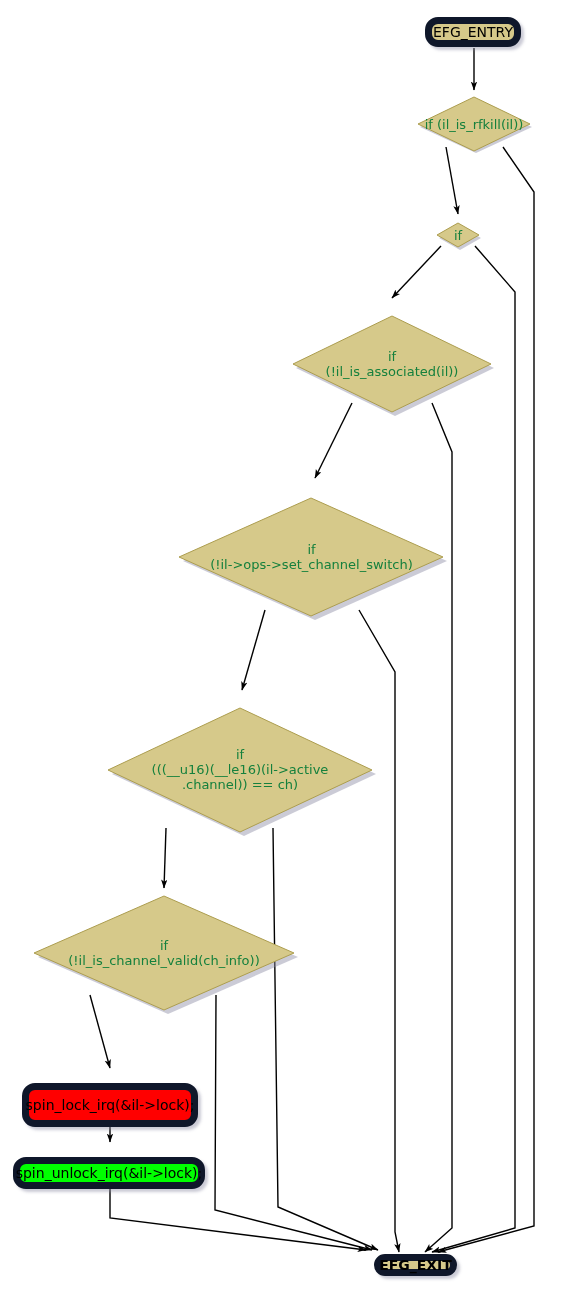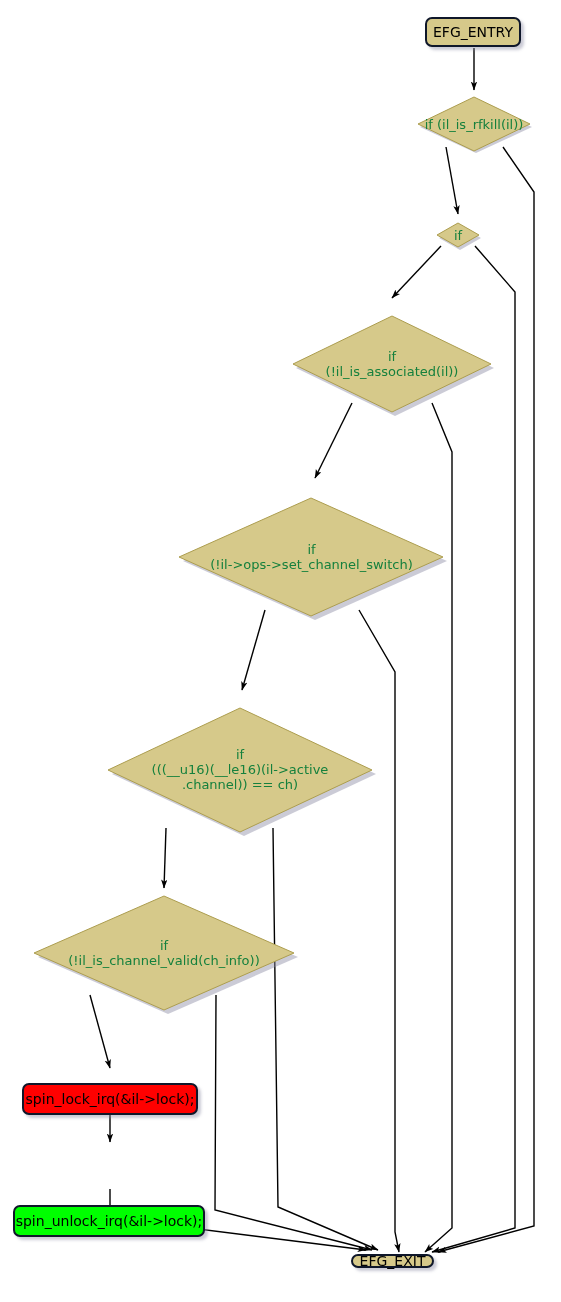--- a/index.html
+++ b/index.html
@@ -26,37 +26,37 @@
     width: 561px;
     height: 1302px;
     pointer-events: none;
   }
   .node {
     position: absolute;
     box-sizing: border-box;
   }
   
   .rect-node {
-    border: 2px solid #0f172a;
-    border-radius: 7px;
+    border: 7px solid #0f172a;
+    border-radius: 13px;
     display: flex;
     align-items: center;
     justify-content: center;
     text-align: center;
     box-shadow: 3px 3px 3px rgba(140,140,165,0.45);
   }
   .rect-node .label {
     font-size: 14px;
     line-height: 15px;
     color: #000000;
     white-space: nowrap;
   }
   .fill-tan   { background: #D6C98A; }
   .fill-red   { background: #FF0000; }
-  .fill-green { background: #00FF00; margin-top: 48px; }
+  .fill-green { background: #00FF00; }
 
   
   .diamond-node {
     position: absolute;
   }
   .diamond-node svg {
     position: absolute;
     left: 0; top: 0;
     overflow: visible;
   }
@@ -166,25 +166,25 @@
 
   <div class="diamond-node" style="left:29px; top:895px; width:270px; height:116px;">
     <svg width="270" height="116" viewBox="0 0 270 116">
       <polygon points="139,5 269,62 139,119 9,62" fill="#8C8CA5" opacity="0.45"></polygon>
       <polygon points="135,1 265,58 135,115 5,58" fill="#D6C98A" stroke="#AC9D4F" stroke-width="1"></polygon>
     </svg>
     <div class="label" style="top:43px;">if
 (!il_is_channel_valid(ch_info))</div>
   </div>
 
-  <div class="node rect-node fill-red" style="left:22px; top:1083px; width:176px; height:32px;">
+  <div class="node rect-node fill-red" style="left:22px; top:1083px; width:176px; height:44px;">
     <span class="label">spin_lock_irq(&amp;il-&gt;lock);</span>
   </div>
 
   <div class="node rect-node fill-green" style="left:13px; top:1157px; width:192px; height:32px;">
     <span class="label">spin_unlock_irq(&amp;il-&gt;lock);</span>
   </div>
 
-  <div class="node rect-node fill-tan" style="left:351px; top:1254px; width:83px; height:14px;">
+  <div class="node rect-node fill-tan" style="left:374px; top:1254px; width:83px; height:22px;font-weight:bold;">
     <span class="label">EFG_EXIT</span>
   </div>
 
 </div>
 
 </body></html>

